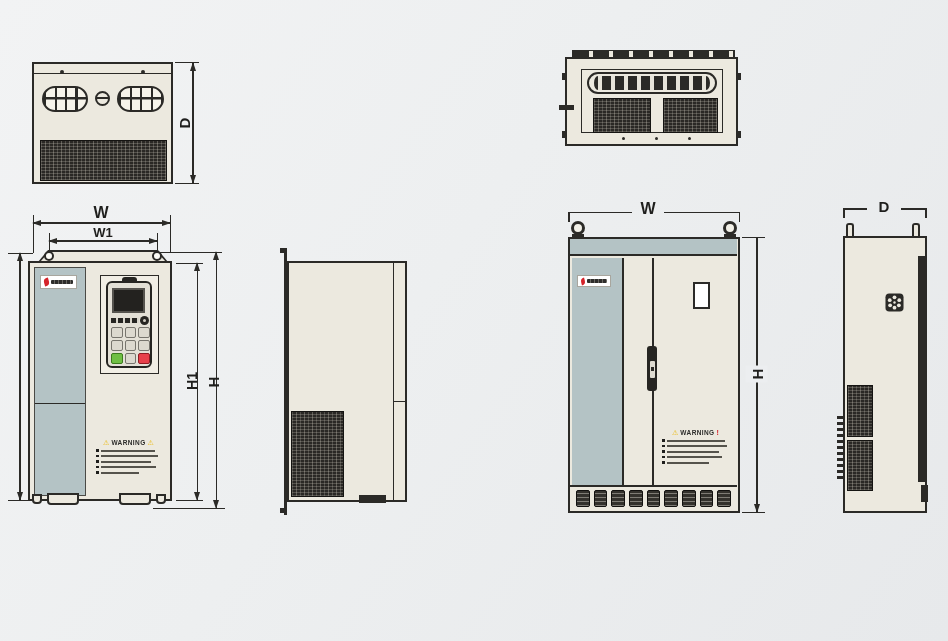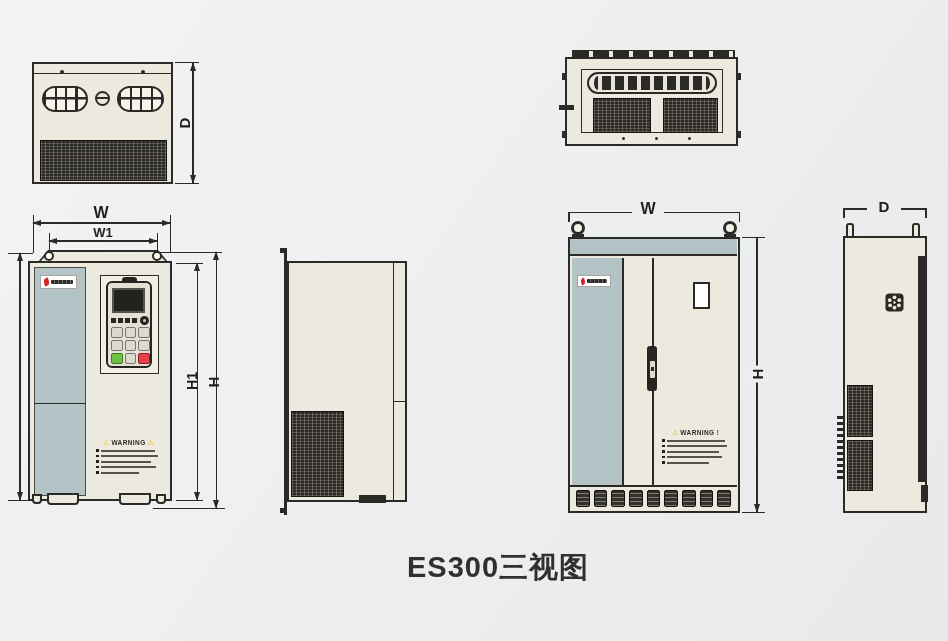--- a/index.html
+++ b/index.html
@@ -288,15 +288,14 @@
             <circle cx="5" cy="7.6" r="2"></circle>
           <circle cx="10" cy="10" r="1.3"></circle>
         </g>
       </svg>
       <div class="mesh" style="left:2px;top:147px;width:24px;height:50px;"></div>
       <div class="mesh" style="left:2px;top:202px;width:24px;height:49px;"></div>
       <div class="serr" style="left:-8px;top:177px;width:6px;height:64px;"></div>
     </div>
   </div>
 
-  <div class="caption">ES300三视图</div>
 
 </div>
 
 </body></html>

